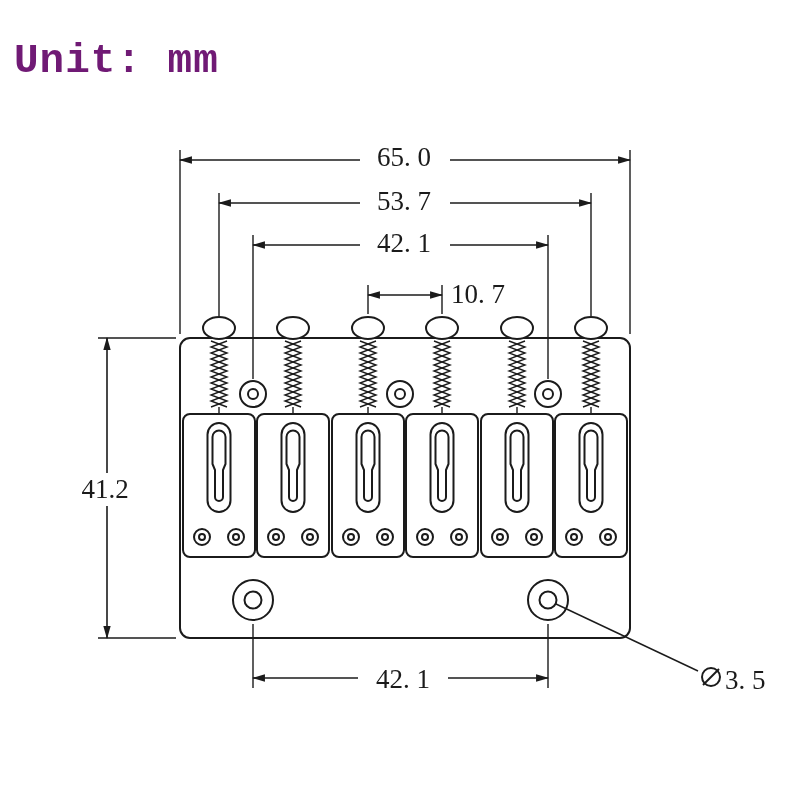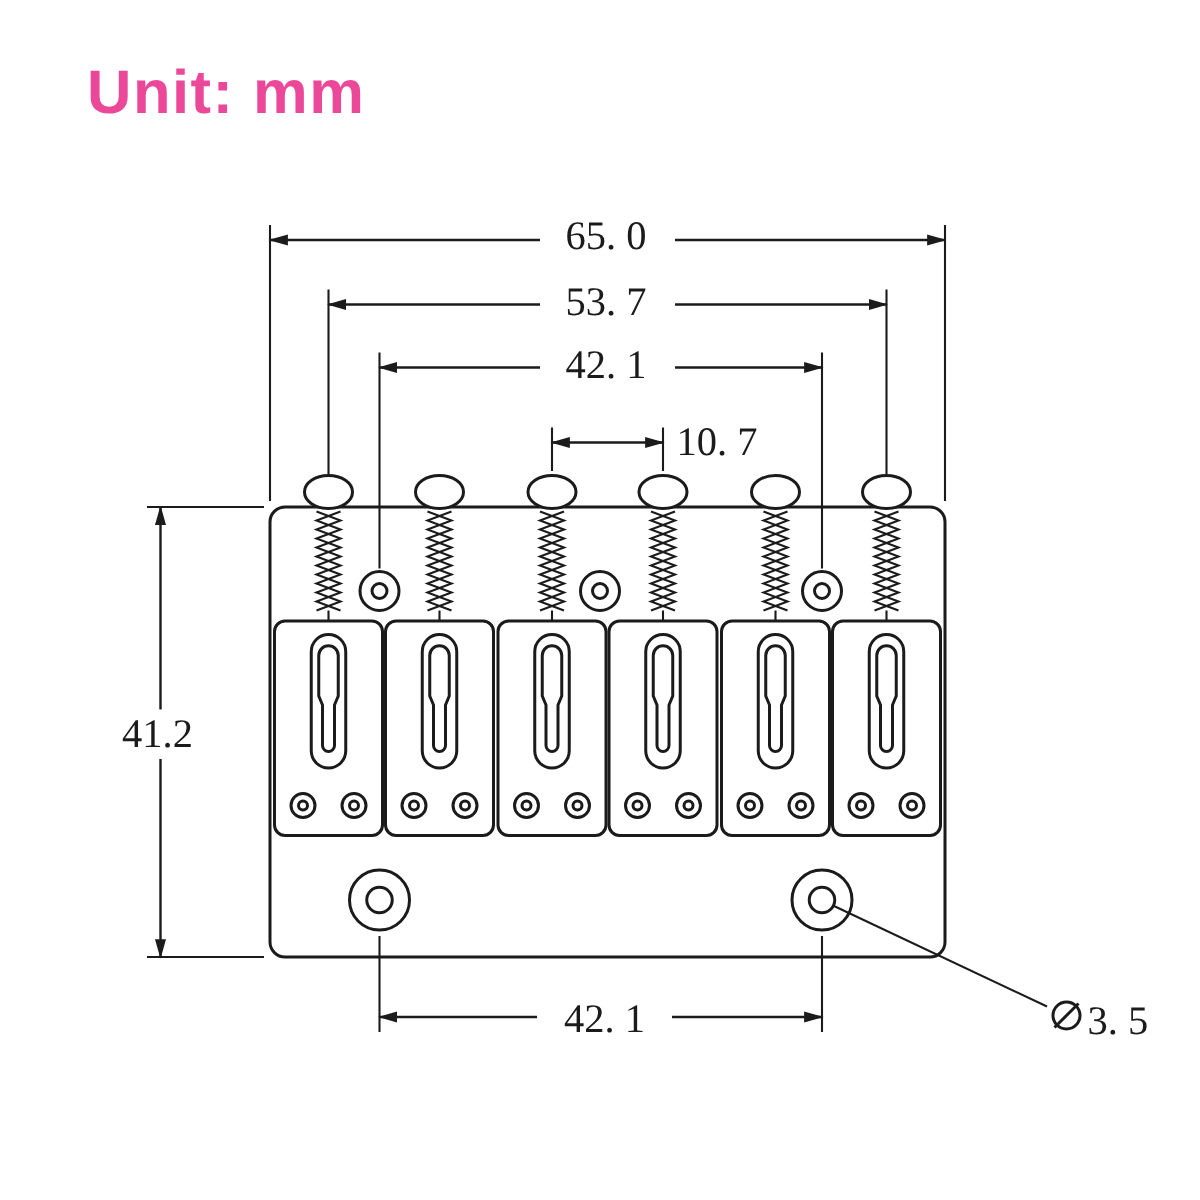--- a/index.html
+++ b/index.html
@@ -16,24 +16,23 @@
     width: 800px;
     height: 800px;
     background: #ffffff;
   }
   .unit-label {
     position: absolute;
     left: 14px;
     top: 38px;
     font-size: 41px;
     font-weight: 700;
-    color: #ec4899;
+    color: #701a75;
     letter-spacing: 1px;
-    font-family: Liberation Sans, sans-serif;
-    margin-left: 44px;
+    font-family: Liberation Mono, monospace;
   }
   svg { position: absolute; left: 0; top: 0; }
   
   .d { stroke: #1b1b1b; stroke-width: 2; }
   .f { fill: #ffffff; }
   .n { fill: none; }
   .t { stroke: #1b1b1b; stroke-width: 1.4; fill: none; }
   .ext { stroke: #1b1b1b; stroke-width: 1.4; }
   .dim { stroke: #1b1b1b; stroke-width: 1.6; }
   .mask { fill: #ffffff; stroke: none; }

